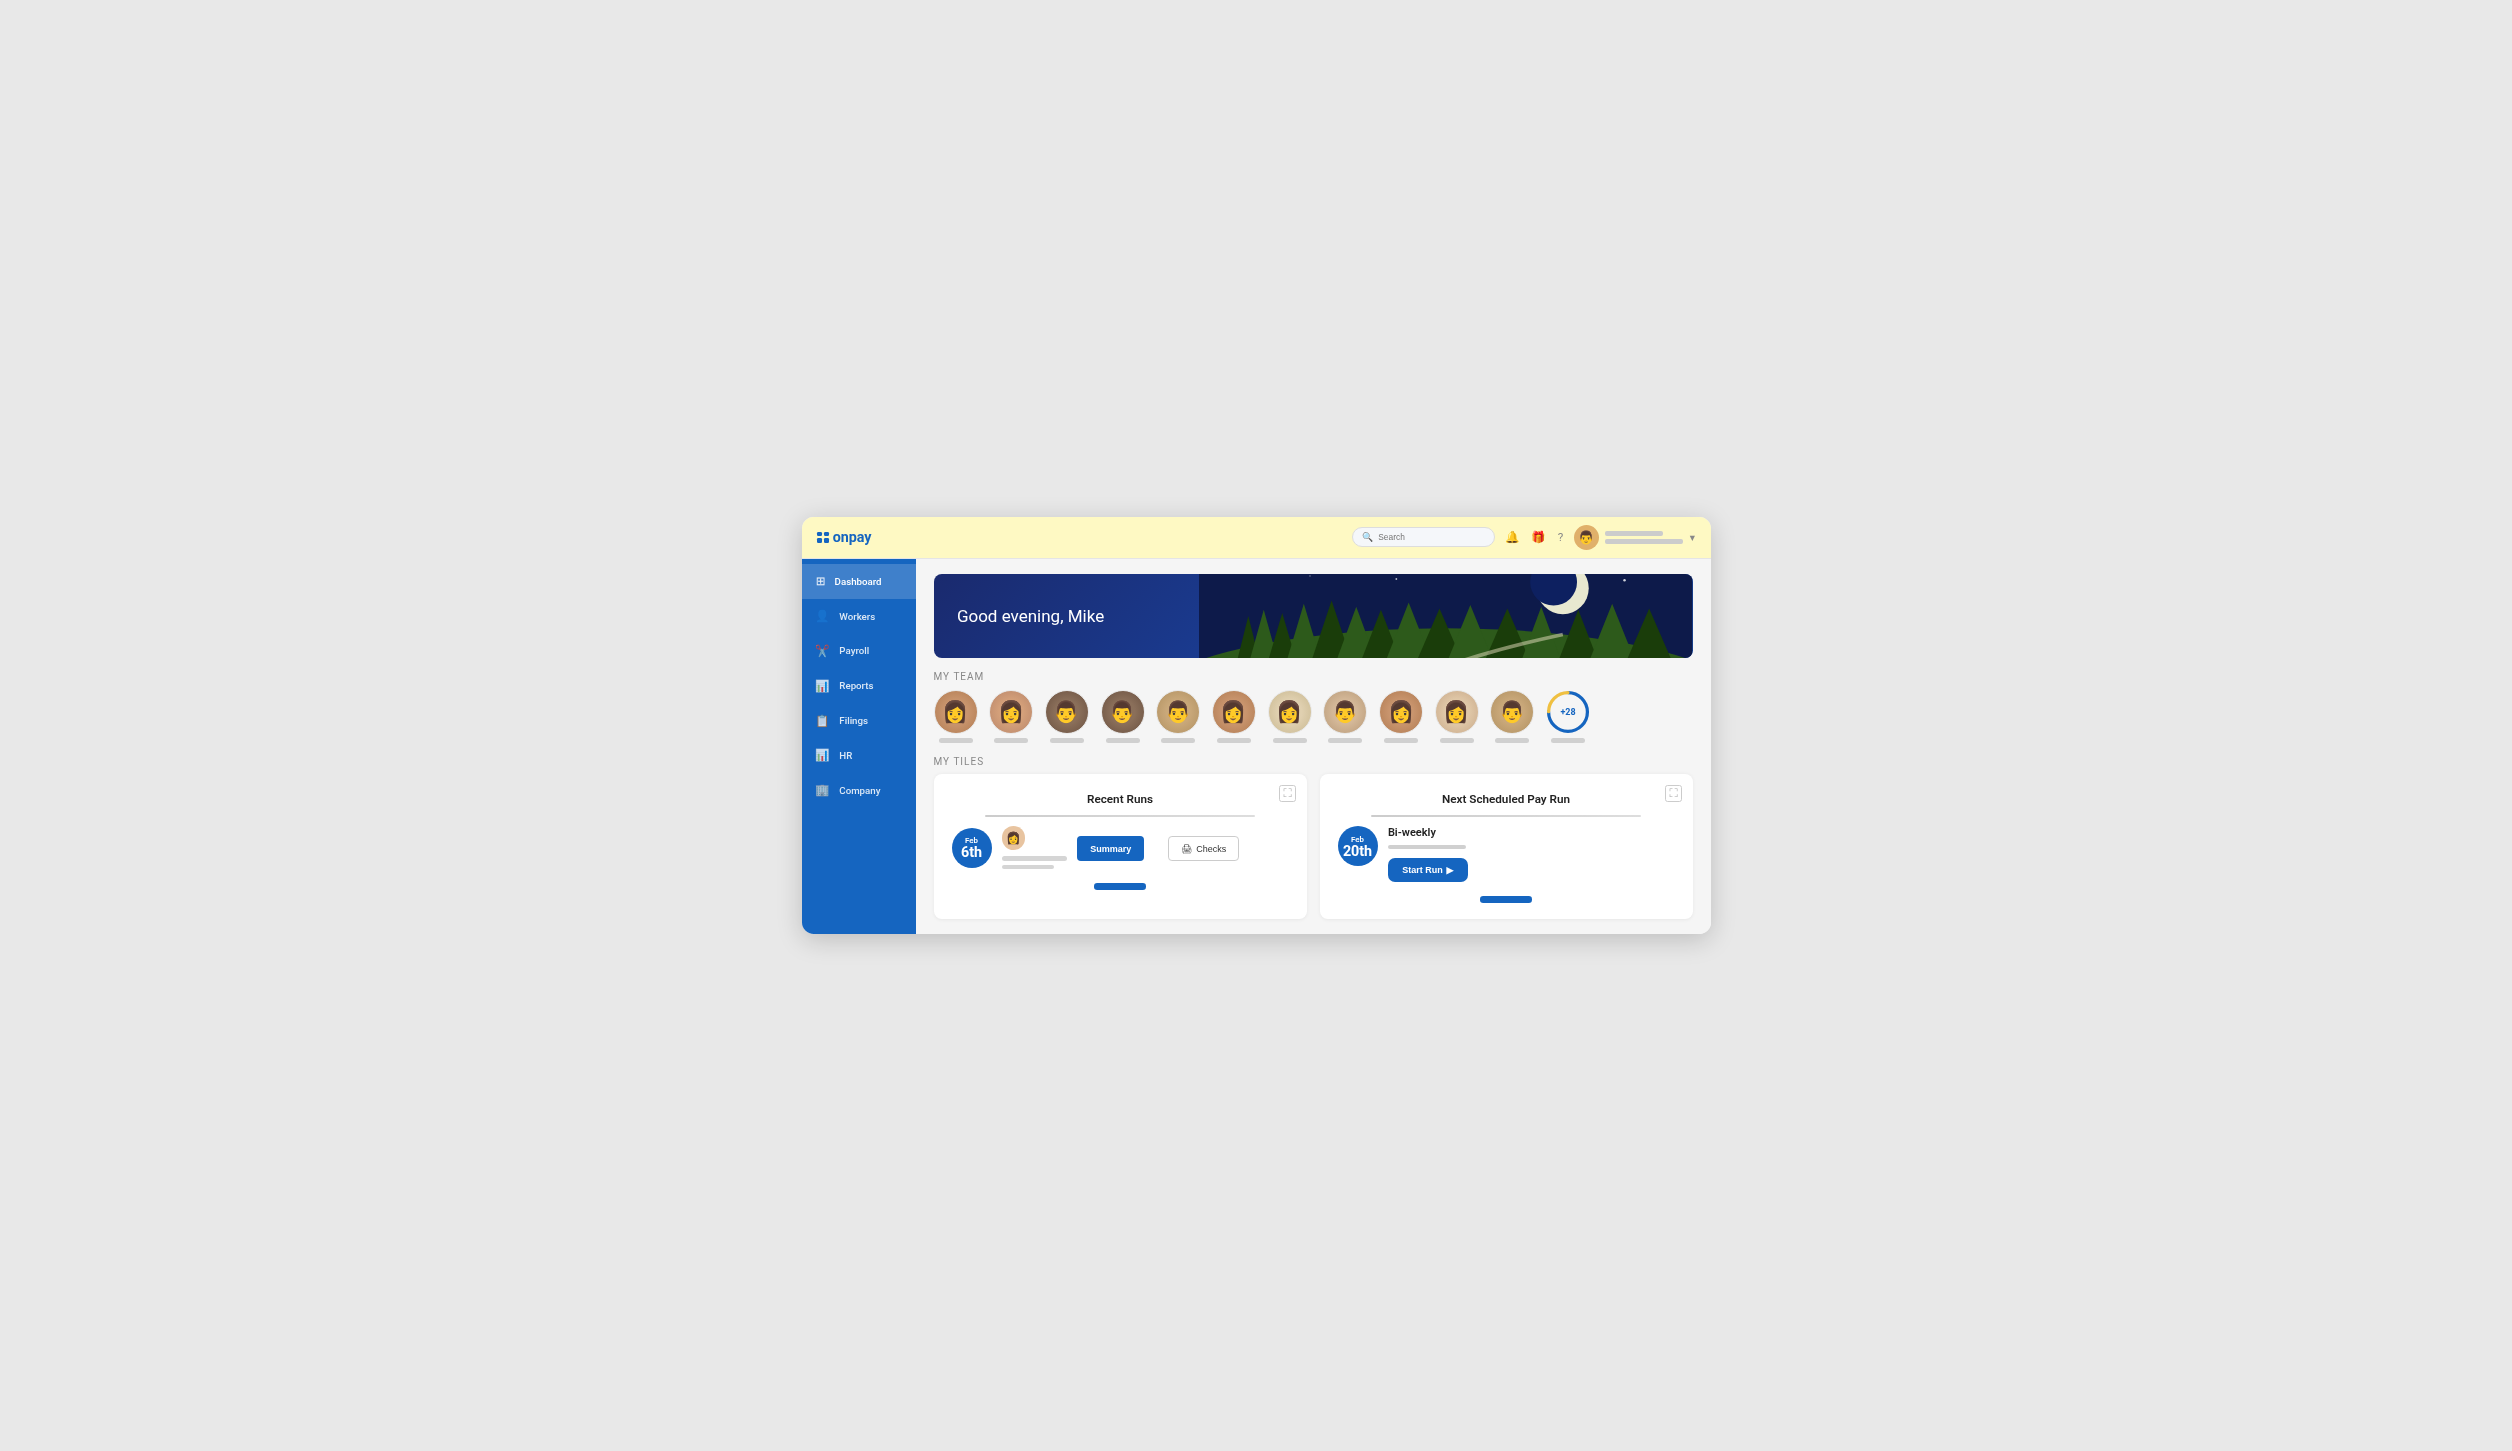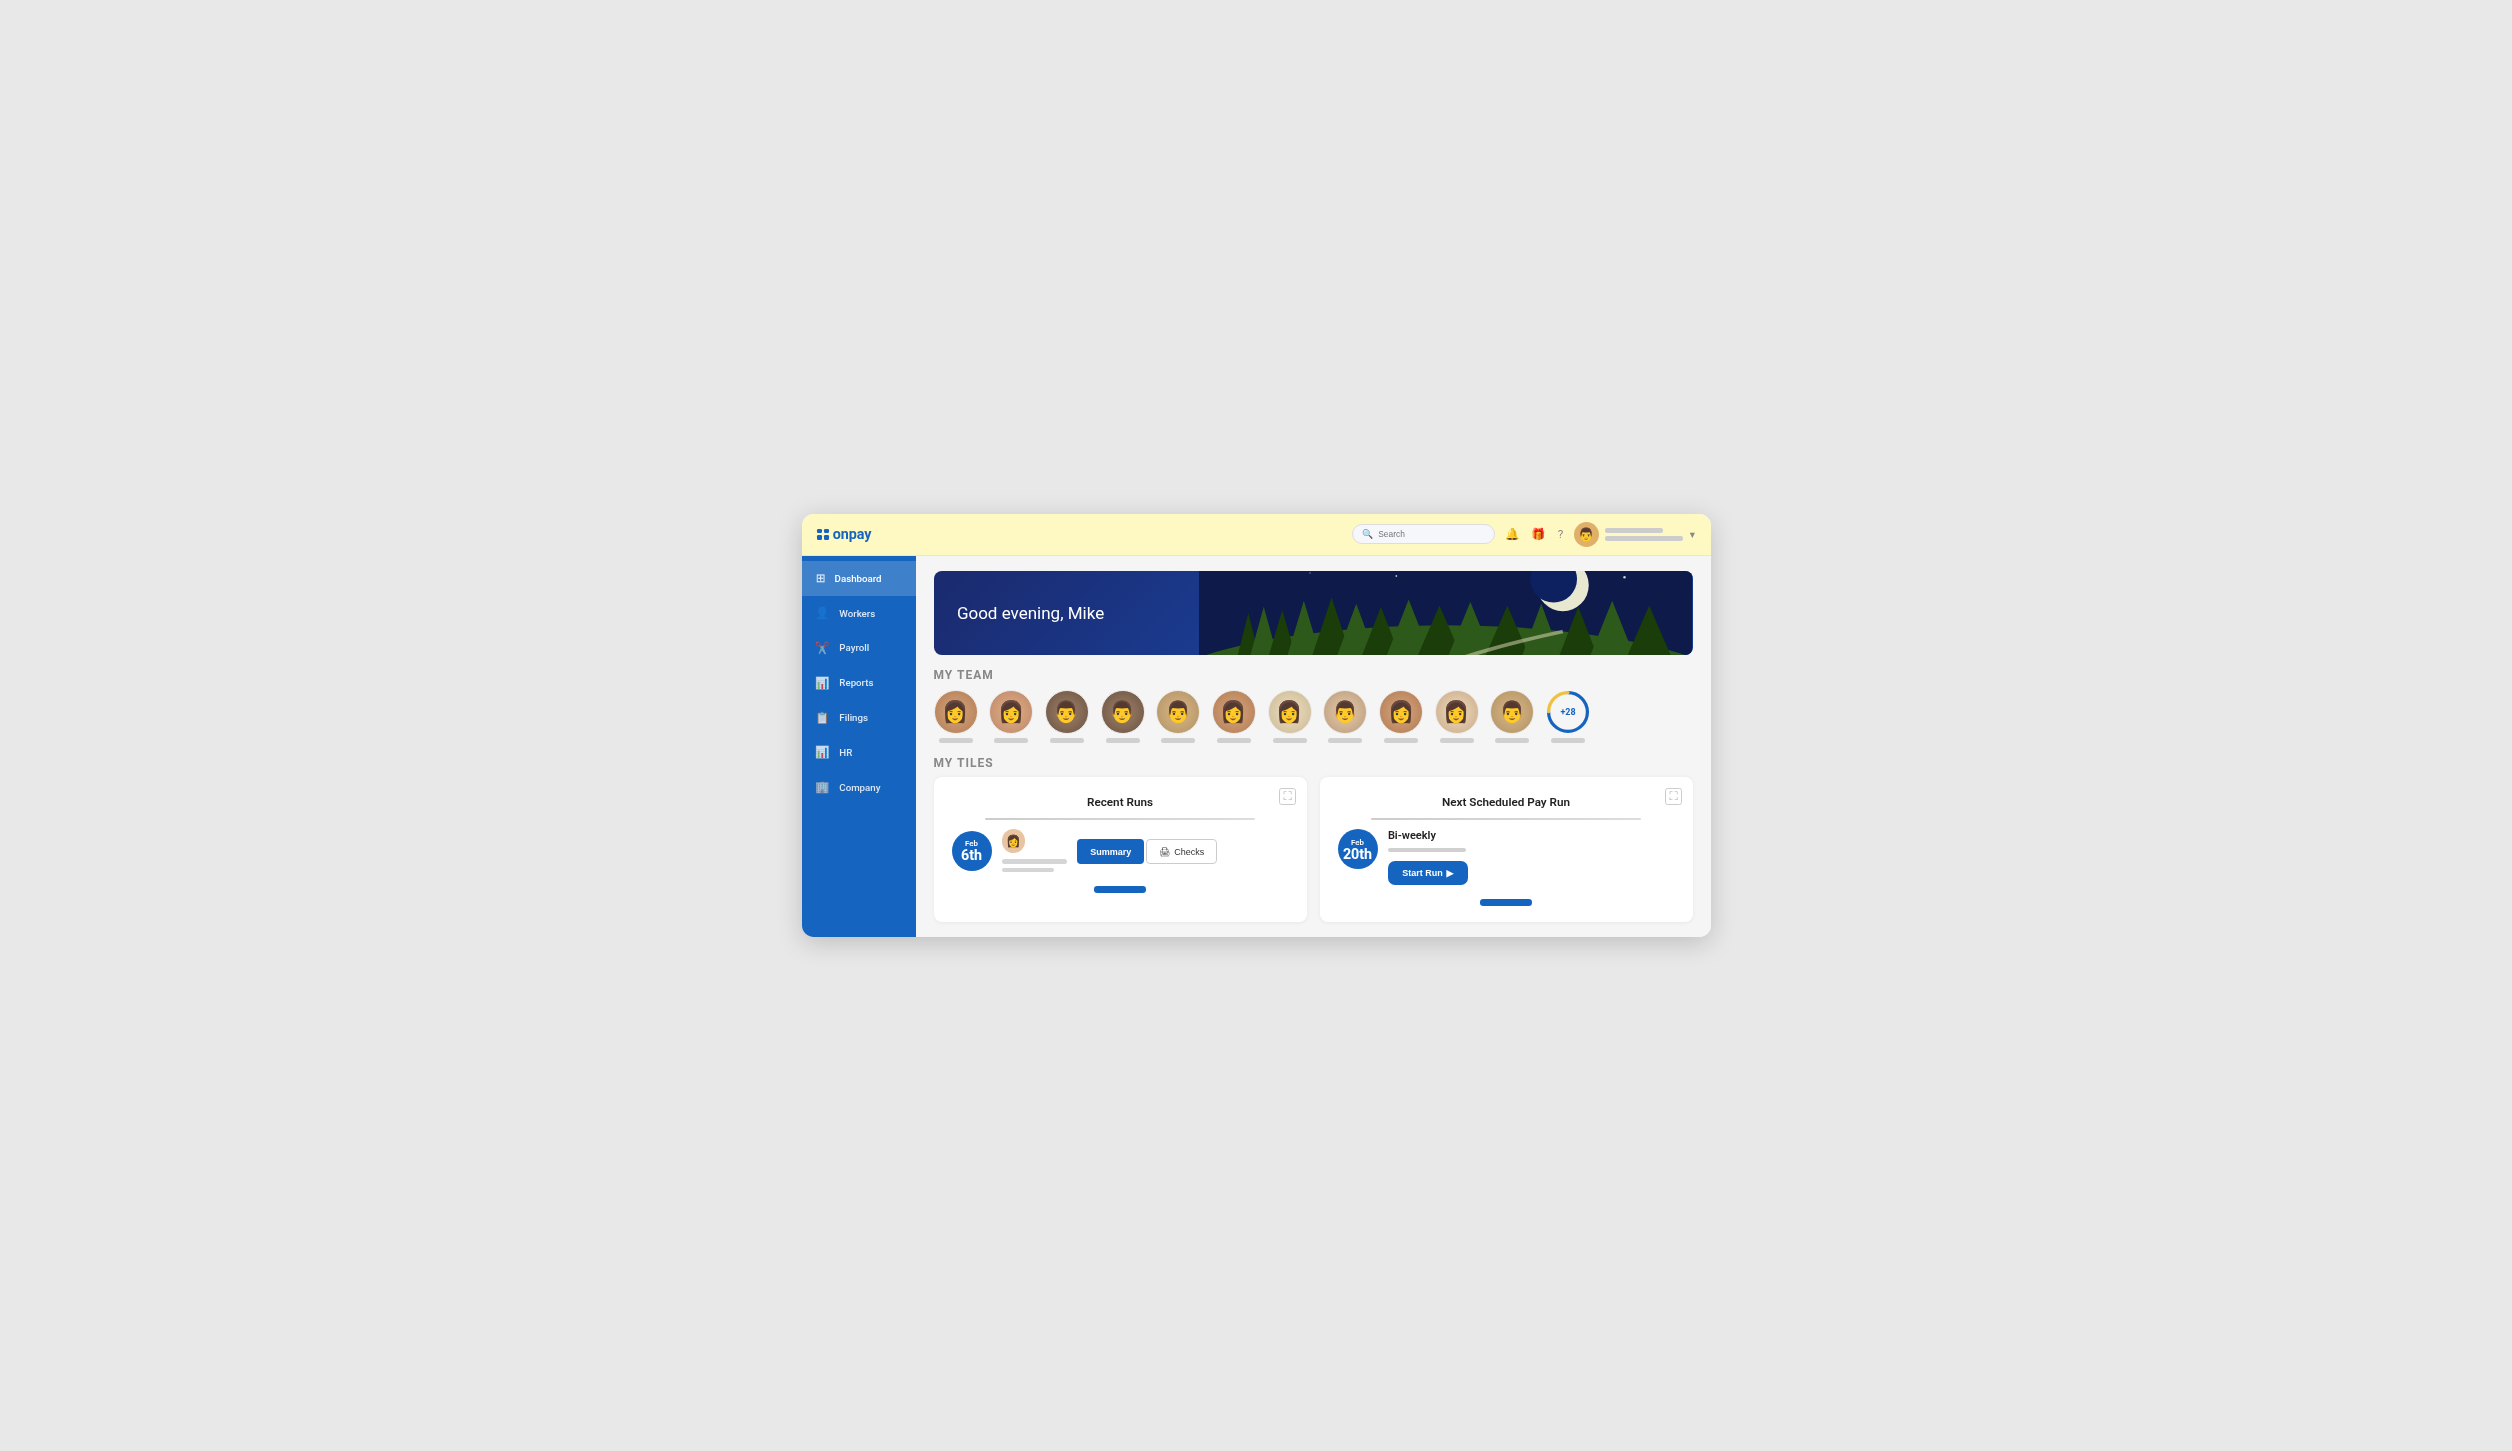--- a/index.html
+++ b/index.html
@@ -174,22 +174,22 @@
       width: 65%;
       overflow: hidden;
     }
     
     .hero-scene svg {
       width: 100%;
       height: 100%;
     }
     
     .section-label {
-      font-size: 12px;
-      font-weight: 700;
+      font-size: 10px;
+      font-weight: 400;
       letter-spacing: 1px;
       color: #888;
       text-transform: uppercase;
       margin-bottom: 7.8px;
     }
     .team-row {
       display: flex;
       align-items: center;
       gap: 11.7px;
       flex-wrap: nowrap;
@@ -305,21 +305,21 @@
       font-size: 11.7px;
       margin-bottom: 2.6px;
     }
     .run-text-bar {
       background: #d5d5d5;
       height: 4.5px;
       border-radius: 2.6px;
     }
     .run-actions {
       display: flex;
-      gap: 2px;
+      gap: 24px;
       margin-top: 2.6px;
     }
     .btn-primary {
       background: #1565c0;
       color: #fff;
       border: none;
       border-radius: 3.9px;
       padding: 6.5px 13px;
       font-size: 9px;
       font-weight: 600;

